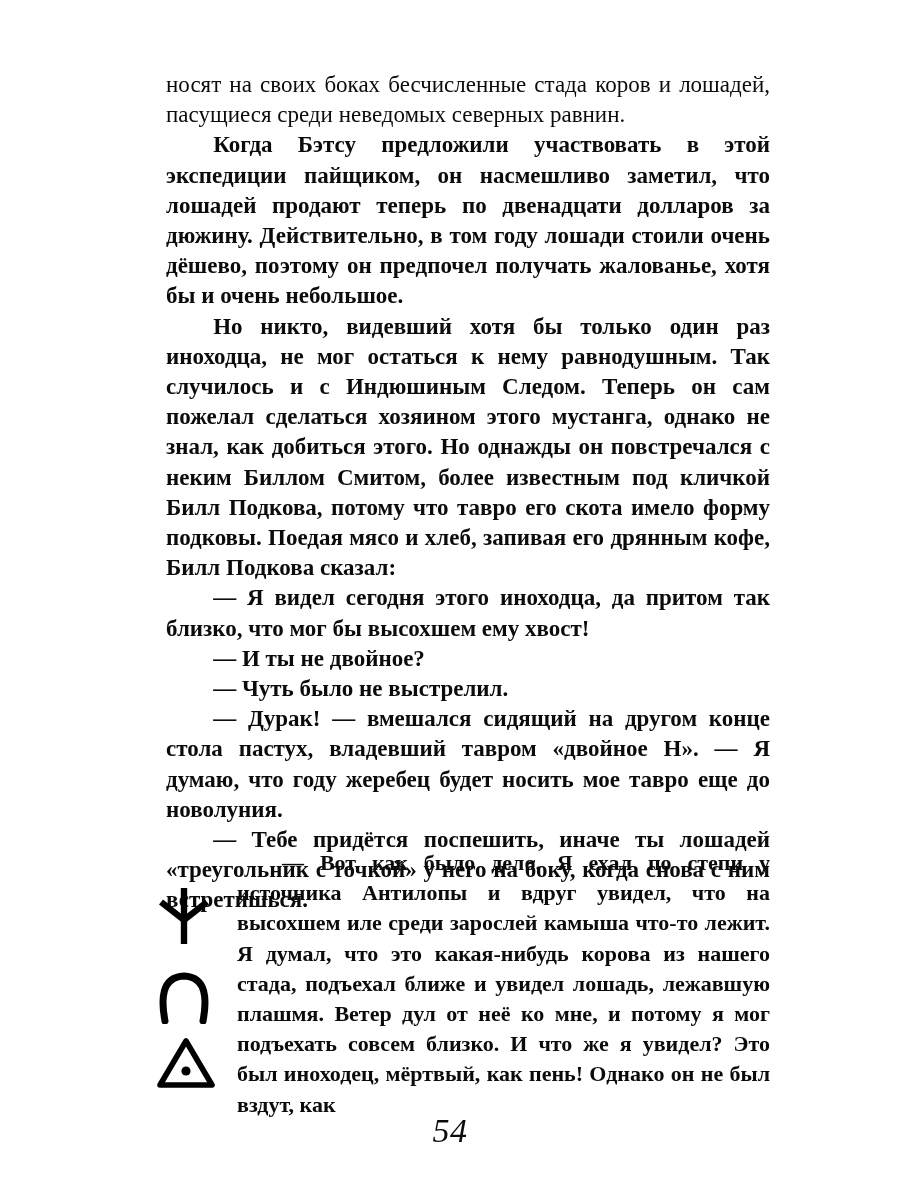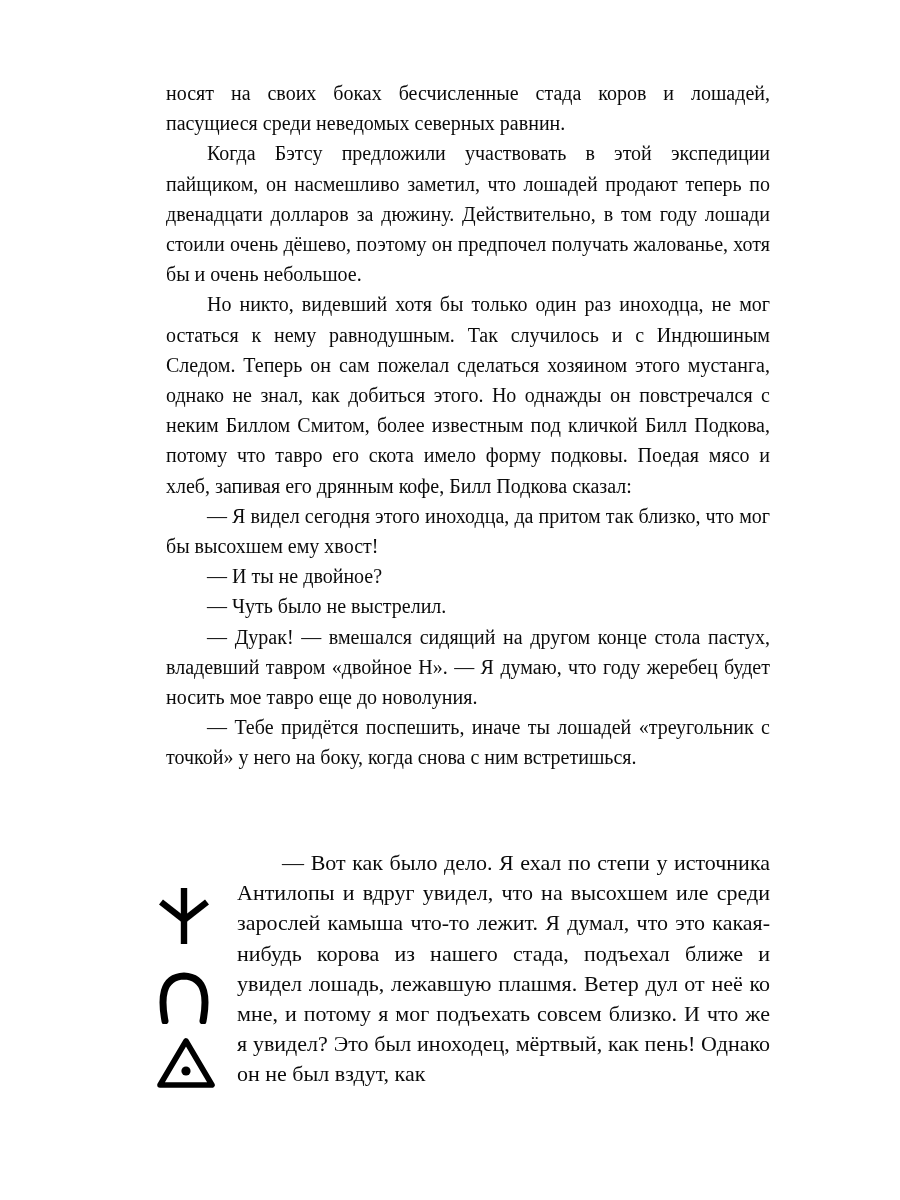--- a/index.html
+++ b/index.html
@@ -17,37 +17,38 @@
     background: #ffffff;
     overflow: hidden;
     font-family: "Liberation Serif", "DejaVu Serif", serif;
     color: #000000;
   }
 
   
   .textblock {
     position: absolute;
     left: 166px;
-    top: 78px;
+    top: 70px;
     width: 604px;
-    font-size: 20px;
+    font-size: 23px;
     line-height: 30.2px;
     text-align: justify;
     text-justify: inter-word;
     color: #0b0b0b;
     -webkit-font-smoothing: antialiased;
   }
 
   .para {
     margin: 0;
     text-indent: 0;
     text-align: justify;
   }
   .para.indent {
     text-indent: 2.05em;
+    font-weight: bold;
   }
 
   
   .textblock-shifted {
     position: absolute;
     left: 237px;
     top: 848px;
     width: 533px;
     font-size: 22px;
     line-height: 30.2px;
@@ -129,14 +130,15 @@
 
     <div class="brand brand-tri">
       <svg width="60" height="54" viewBox="0 0 60 54" aria-hidden="true">
         <path d="M30 5 L56 49 L4 49 Z" fill="none" stroke="#000000" stroke-width="5.6" stroke-linejoin="round"></path>
         <circle cx="30" cy="35" r="4.6" fill="#000000"></circle>
       </svg>
     </div>
 
   </div>
 
+  <div class="folio">54</div>
 
 </div>
 
 </body></html>

